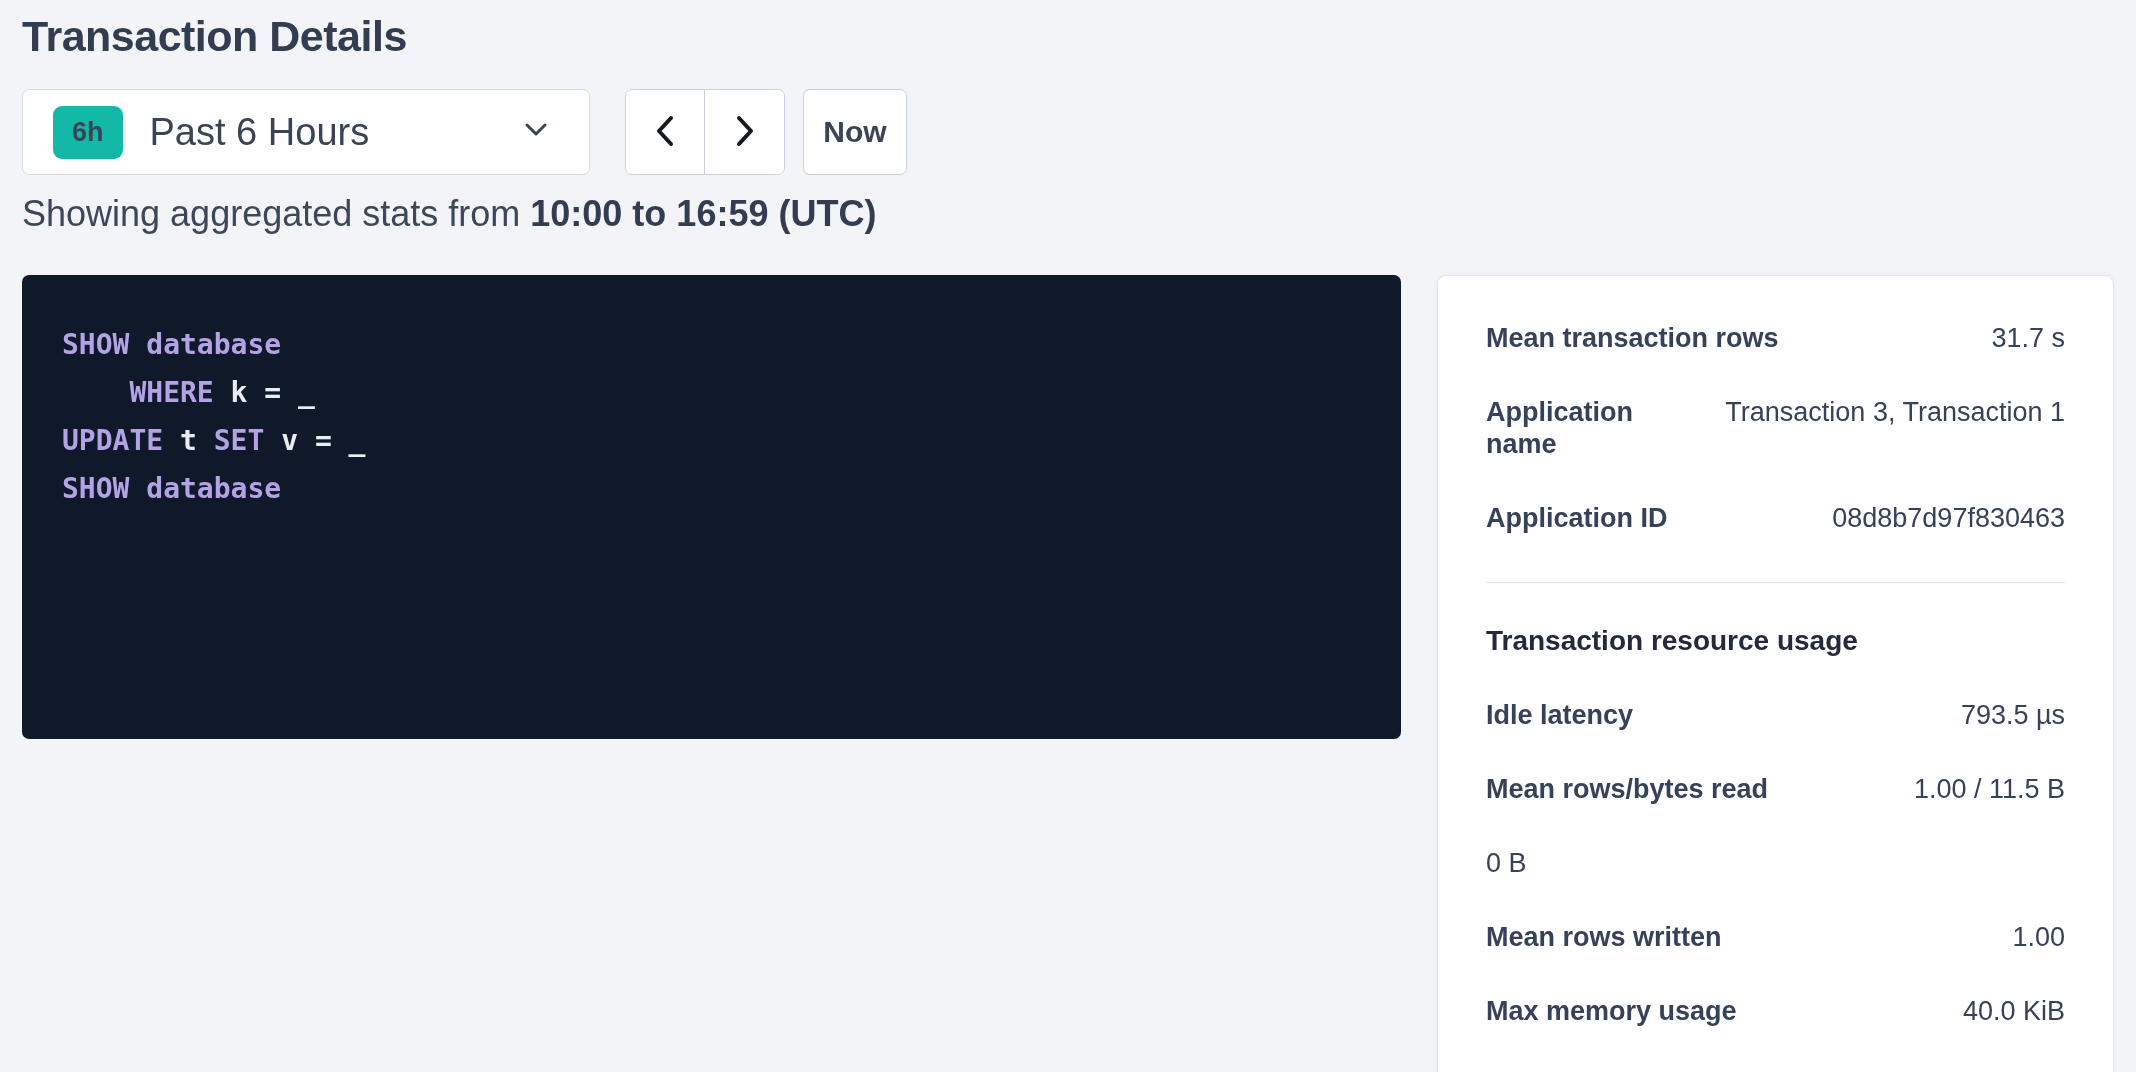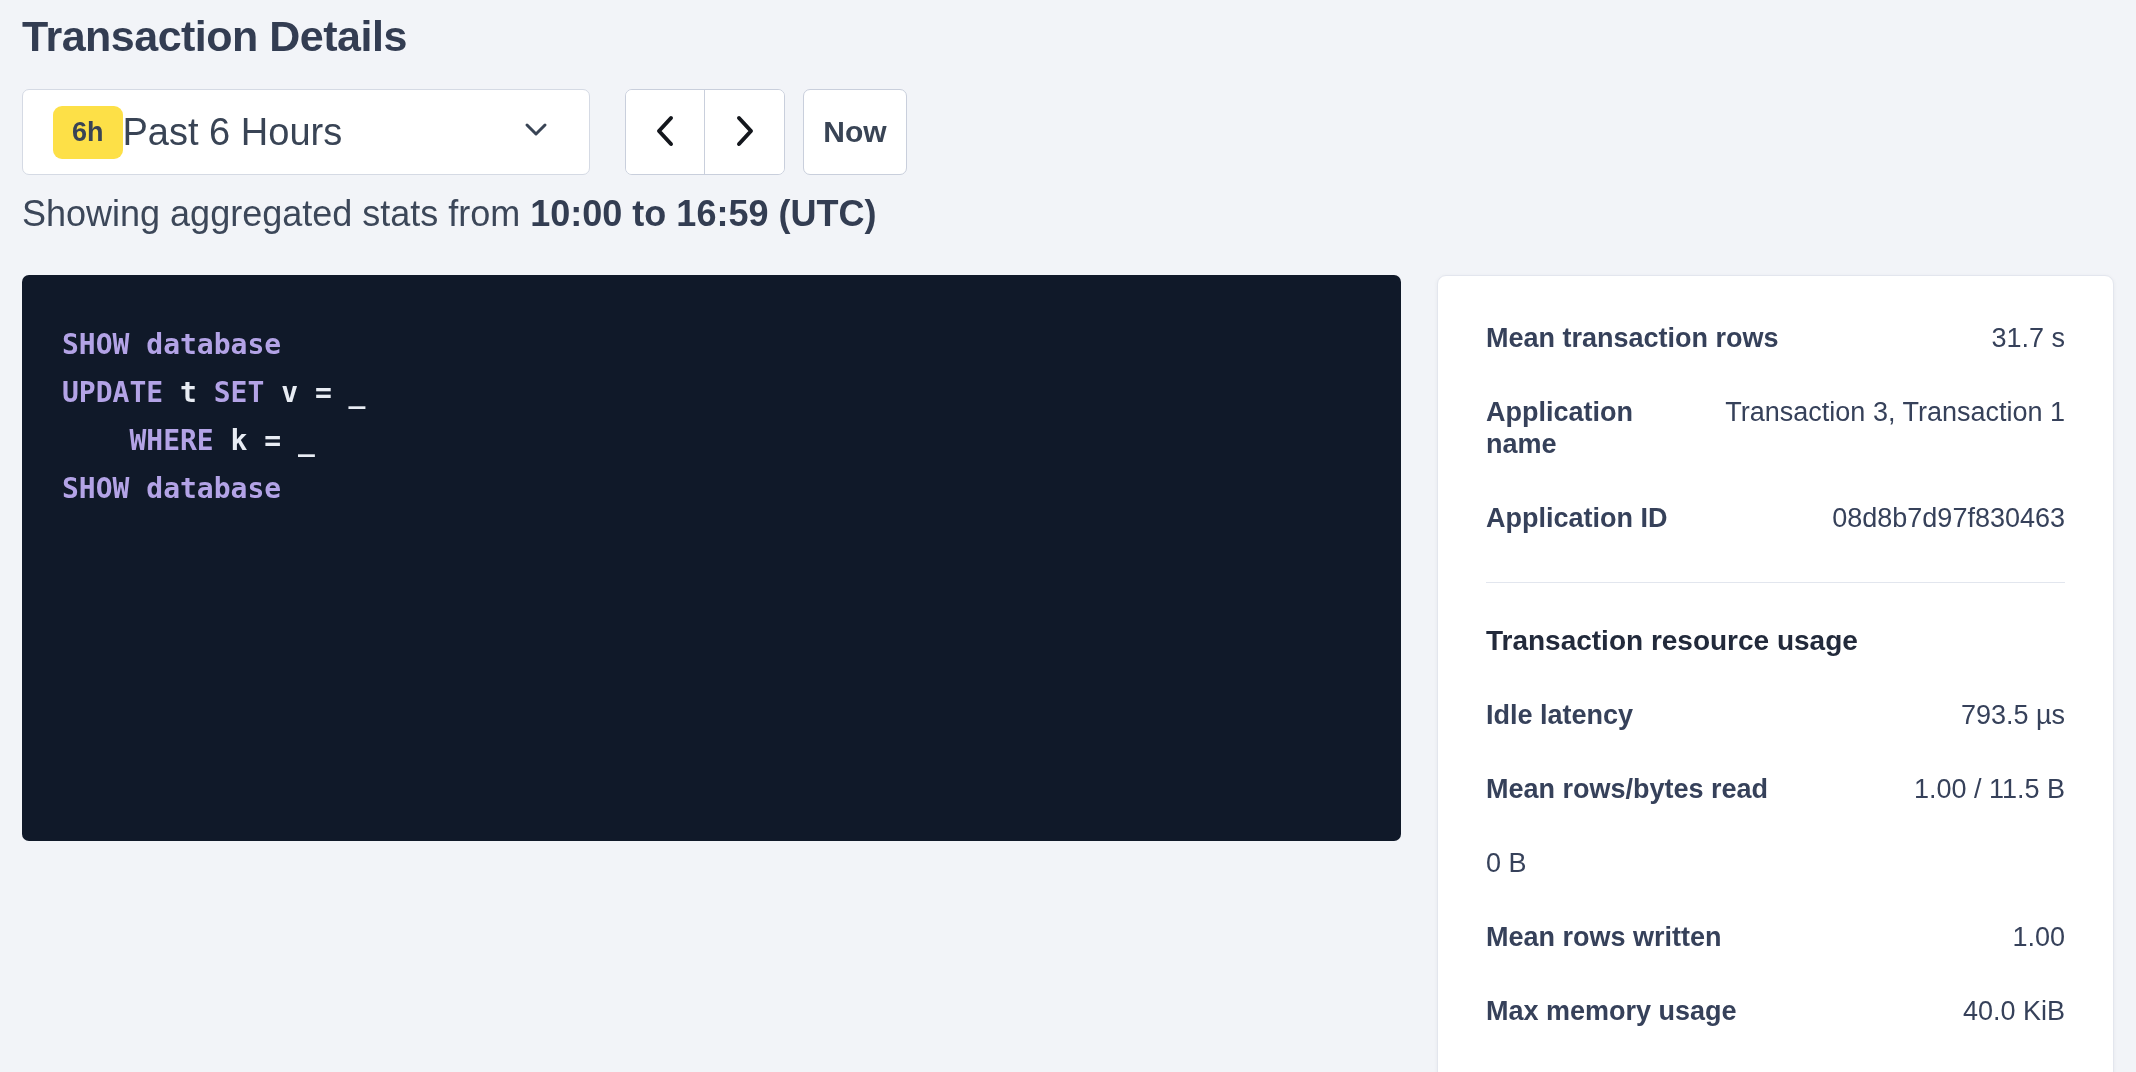--- a/index.html
+++ b/index.html
@@ -27,26 +27,27 @@
   .dropdown {
     width: 568px;
     background: #ffffff;
     border: 1px solid #d5dae4;
     border-radius: 7px;
     display: flex; align-items: center;
     padding: 0 38px 0 30px;
     cursor: pointer;
   }
   .range-chip {
-    background: #fde047;
+    background: #14b8a6;
     border-radius: 9px;
     font-weight: 700;
     font-size: 27px;
     color: #394455;
     padding: 11px 19px;
+    margin-right: 27px;
   }
   .dropdown-label { font-size: 38px; color: #394455; flex: 1; }
   .pager {
     display: flex;
     margin-left: 35px;
     background: #ffffff;
     border: 1px solid #c9cfdc;
     border-radius: 7px;
     overflow: hidden;
   }
@@ -76,21 +77,21 @@
     margin-top: 18px;
     font-size: 36px;
     color: #3c4759;
   }
   .subtitle b { font-weight: 700; color: #333d52; }
 
   
   .main { display: flex; align-items: flex-start; margin-top: 40px; }
   .code-box {
     width: 1390px;
-    height: 566px;
+    height: 464px;
     background: #101929;
     border-radius: 7px;
     padding: 46px 40px;
     font-family: "DejaVu Sans Mono", monospace;
     font-size: 28px;
     line-height: 48px;
     font-weight: 700;
   }
   .code-line { white-space: pre; }
   .code-line.indent { padding-left: 4ch; }
@@ -161,22 +162,22 @@
 
     <button class="now-btn">Now</button>
   </div>
 
   <div class="subtitle"><span>Showing aggregated stats from </span><b>10:00 to 16:59 (UTC)</b></div>
 
   <div class="main">
 
     <div class="code-box">
       <div class="code-line"><span class="kw">SHOW</span> <span class="kw">database</span></div>
+      <div class="code-line indent"><span class="kw">WHERE</span> <span class="pl">k</span> <span class="pl">=</span> <span class="pl">_</span></div>
       <div class="code-line"><span class="kw">UPDATE</span> <span class="pl">t</span> <span class="kw">SET</span> <span class="pl">v</span> <span class="pl">=</span> <span class="pl">_</span></div>
-      <div class="code-line indent"><span class="kw">WHERE</span> <span class="pl">k</span> <span class="pl">=</span> <span class="pl">_</span></div>
       <div class="code-line"><span class="kw">SHOW</span> <span class="kw">database</span></div>
     </div>
 
     <div class="card">
 
       <div class="stat-row">
         <span class="stat-label">Mean transaction rows</span>
         <span class="stat-value">31.7 s</span>
       </div>
       <div class="stat-row">

